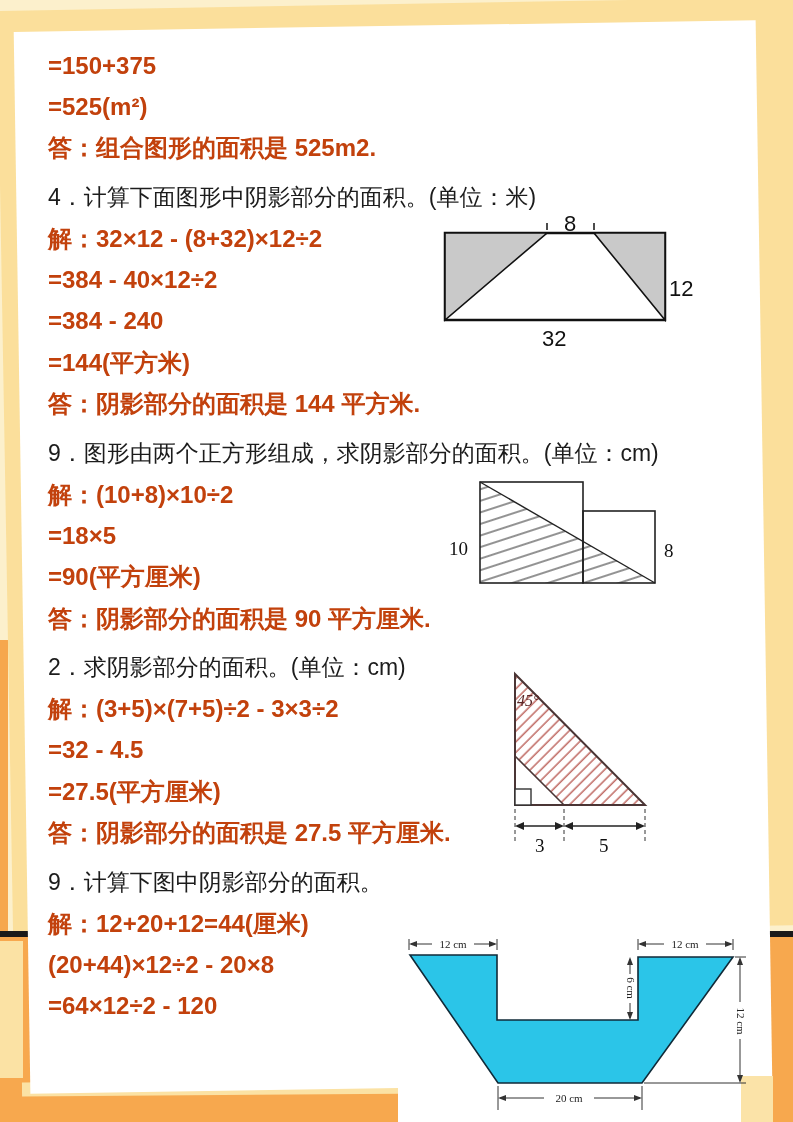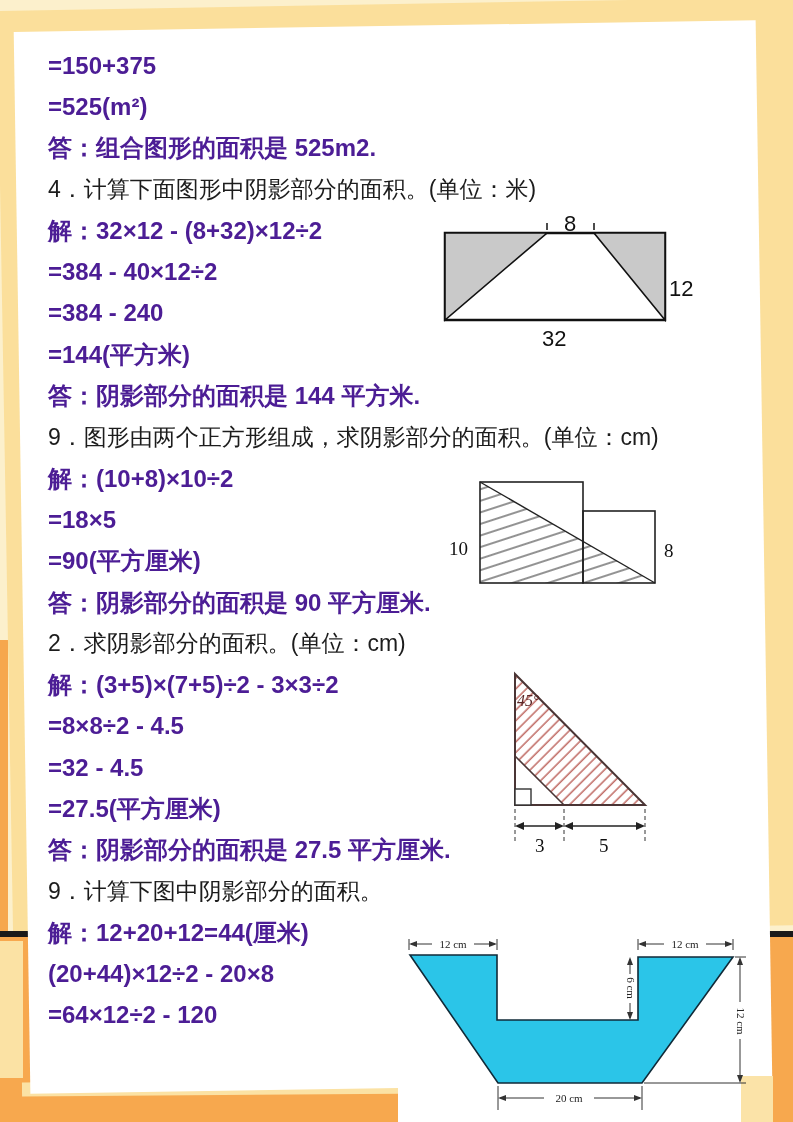--- a/index.html
+++ b/index.html
@@ -14,22 +14,22 @@
   .black-rule{left:0;top:931px;width:793px;height:6px;background:#1a1a1a;}
   .yellow-sheet{left:5px;top:4px;width:797px;height:928px;background:#fbdf9b;transform:rotate(-1deg);}
   .yellow-strip-left{left:0;top:941px;width:23px;height:137px;background:#fbe2a4;}
   .yellow-sliver{left:22px;top:1080px;width:690px;height:14px;background:#fbe2a4;transform:rotate(-0.4deg);}
   .white-card{left:22px;top:26px;width:742px;height:1062px;background:#ffffff;transform:rotate(-0.9deg);}
   .fig7-backing{left:398px;top:936px;width:372px;height:186px;background:#ffffff;}
   .yellow-patch{left:741px;top:1076px;width:32px;height:46px;background:#fbe3a8;}
 
   .text-lines{position:absolute;left:48px;top:45px;width:700px;}
   .line{height:41.3px;display:flex;align-items:center;white-space:pre;}
-  .line.red{color:#4c1d95;font-weight:700;font-size:24px;}
-  .line.blk{color:#1c1c1c;font-weight:400;font-size:23px;}
+  .line.red{color:#c2410c;font-weight:700;font-size:24px;}
+  .line.blk{color:#1c1c1c;font-weight:400;font-size:23px;margin-top:8px;}
 
   svg{position:absolute;overflow:visible;}
   .fig4{left:440px;top:218px;}
   .fig5{left:443px;top:473px;}
   .fig6{left:498px;top:660px;}
   .fig7{left:398px;top:936px;}
   text{font-family:"Liberation Serif",serif;}
   .dimtxt{font-size:11px;fill:#222;}
   .biglabel{font-size:22px;fill:#111;font-family:"Liberation Sans",sans-serif;}
   .serif-label{font-size:19px;fill:#111;}
@@ -58,21 +58,20 @@
     <div class="line red">=384 - 240</div>
     <div class="line red">=144(平方米)</div>
     <div class="line red">答：阴影部分的面积是 144 平方米.</div>
     <div class="line blk">9．图形由两个正方形组成，求阴影部分的面积。(单位：cm)</div>
     <div class="line red">解：(10+8)×10÷2</div>
     <div class="line red">=18×5</div>
     <div class="line red">=90(平方厘米)</div>
     <div class="line red">答：阴影部分的面积是 90 平方厘米.</div>
     <div class="line blk">2．求阴影部分的面积。(单位：cm)</div>
     <div class="line red">解：(3+5)×(7+5)÷2 - 3×3÷2</div>
-    <div class="line red">=8×8÷2 - 4.5</div>
     <div class="line red">=32 - 4.5</div>
     <div class="line red">=27.5(平方厘米)</div>
     <div class="line red">答：阴影部分的面积是 27.5 平方厘米.</div>
     <div class="line blk">9．计算下图中阴影部分的面积。</div>
     <div class="line red">解：12+20+12=44(厘米)</div>
     <div class="line red">(20+44)×12÷2 - 20×8</div>
     <div class="line red">=64×12÷2 - 120</div>
   </div>
 
 <svg class="fig4" width="256" height="134" viewBox="0 0 256 134">

